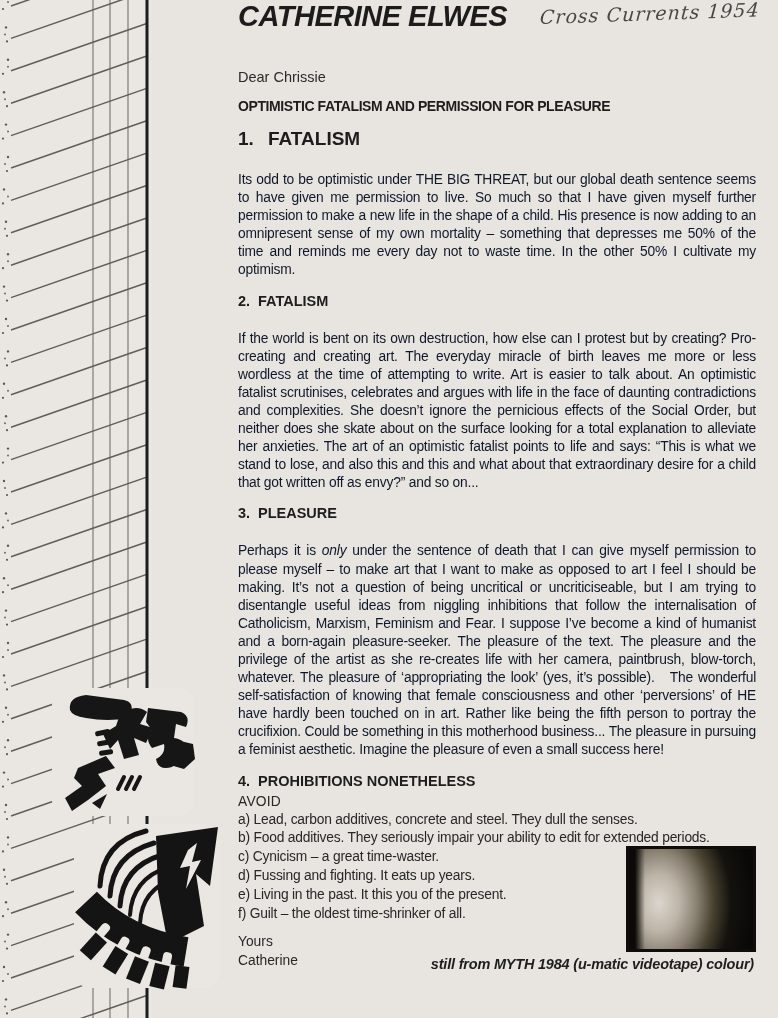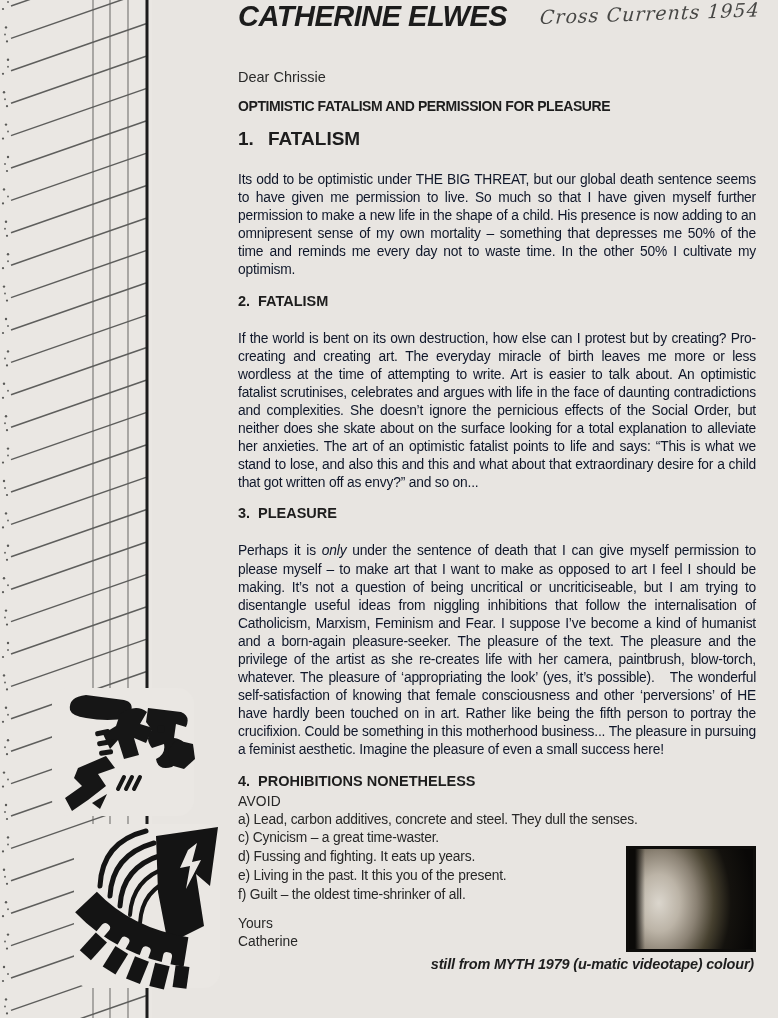--- a/index.html
+++ b/index.html
@@ -265,28 +265,29 @@
     <div class="sec-head"><span class="num">2.</span><span>FATALISM</span></div>
     <div class="body-par">If the world is bent on its own destruction, how else can I protest but by creating? Pro-creating and creating art. The everyday miracle of birth leaves me more or less wordless at the time of attempting to write. Art is easier to talk about. An optimistic fatalist scrutinises, celebrates and argues with life in the face of daunting contradictions and complexities. She doesn’t ignore the pernicious effects of the Social Order, but neither does she skate about on the surface looking for a total explanation to alleviate her anxieties. The art of an optimistic fatalist points to life and says: “This is what we stand to lose, and also this and this and what about that extraordinary desire for a child that got written off as envy?” and so on...</div>
 
     <div class="sec-head"><span class="num">3.</span><span>PLEASURE</span></div>
     <div class="body-par"><span>Perhaps it is </span><span class="it">only</span><span> under the sentence of death that I can give myself permission to please myself – to make art that I want to make as opposed to art I feel I should be making. It’s not a question of being uncritical or uncriticiseable, but I am trying to disentangle useful ideas from niggling inhibitions that follow the internalisation of Catholicism, Marxism, Feminism and Fear. I suppose I’ve become a kind of humanist and a born-again pleasure-seeker. The pleasure of the text. The pleasure and the privilege of the artist as she re-creates life with her camera, paintbrush, blow-torch, whatever. The pleasure of ‘appropriating the look’ (yes, it’s possible).&nbsp;&nbsp; The wonderful self-satisfaction of knowing that female consciousness and other ‘perversions’ of HE have hardly been touched on in art. Rather like being the fifth person to portray the crucifixion. Could be something in this motherhood business... The pleasure in pursuing a feminist aesthetic. Imagine the pleasure of even a small success here!</span></div>
 
     <div class="sec-head"><span class="num">4.</span><span>PROHIBITIONS NONETHELESS</span></div>
     <div class="avoid">AVOID</div>
     <div class="avoid-list">
       <div class="avoid-item"><span>a)</span> <span>Lead, carbon additives, concrete and steel. They dull the senses.</span></div>
+      <div class="avoid-item"><span>b)</span> <span>Food additives. They seriously impair your ability to edit for extended periods.</span></div>
       <div class="avoid-item"><span>c)</span> <span>Cynicism – a great time-waster.</span></div>
       <div class="avoid-item"><span>d)</span> <span>Fussing and fighting. It eats up years.</span></div>
       <div class="avoid-item"><span>e)</span> <span>Living in the past. It this you of the present.</span></div>
       <div class="avoid-item"><span>f)</span> <span>Guilt – the oldest time-shrinker of all.</span></div>
     </div>
 
     <div class="signoff">
       <div>Yours</div>
       <div>Catherine</div>
     </div>
   </div>
 
   <div class="photo"></div>
-  <div class="caption">still from MYTH 1979 (u-matic videotape) colour)</div>
+  <div class="caption">still from MYTH 1984 (u-matic videotape) colour)</div>
 
 </div>
 
 </body></html>

